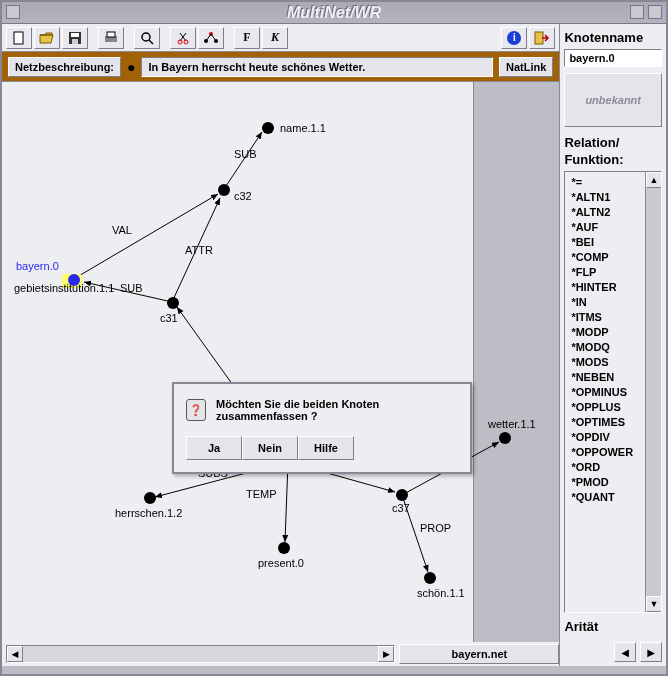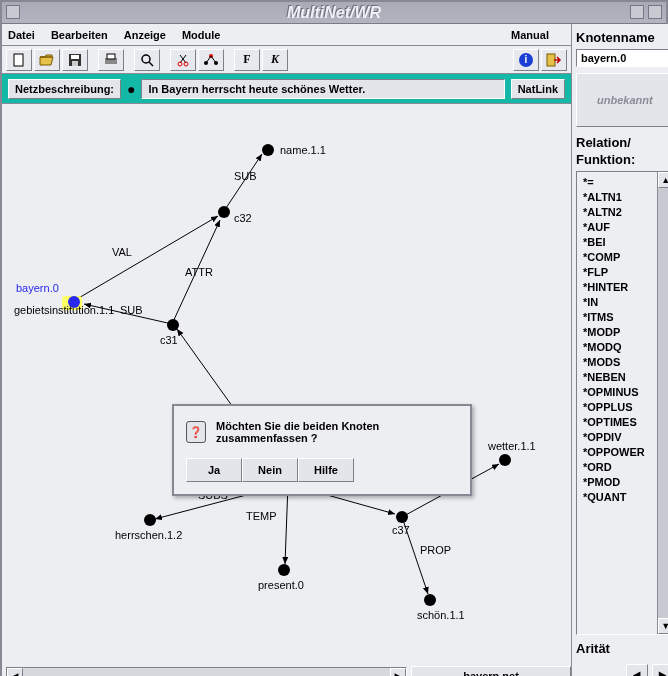--- a/index.html
+++ b/index.html
@@ -52,39 +52,39 @@
     width:26px; height:22px;
     background:#e8e9ee;
     border-top:1px solid #fff; border-left:1px solid #fff;
     border-right:1px solid #7f7f8a; border-bottom:1px solid #7f7f8a;
     display:flex; align-items:center; justify-content:center;
     font-size:12px;
   }
   .tool-sep { width:6px; }
   .descbar {
     display:flex; align-items:center; gap:6px;
-    height:30px; background:#14b8a6;
+    height:30px; background:#a16207;
     border-bottom:1px solid #8a8a96;
     padding:0 6px;
   }
   .raised-label {
     background:#e4e5eb;
     border-top:1px solid #fff; border-left:1px solid #fff;
     border-right:1px solid #7f7f8a; border-bottom:1px solid #7f7f8a;
     padding:3px 6px; font-weight:bold; font-size:11px;
   }
   .desc-input {
     flex:1;
     background:#e4e5eb;
     border-top:1px solid #7f7f8a; border-left:1px solid #7f7f8a;
     border-right:1px solid #fff; border-bottom:1px solid #fff;
     padding:3px 6px; font-weight:bold; font-size:11px;
   }
   .canvas-area {
-    width:570px; height:560px;
+    width:472px; height:560px;
     background:#eceef1;
     position:relative;
     border-right:1px solid #8a8a96;
   }
   .side-panel {
     flex:1; background:#eceef1;
     padding:4px; display:flex; flex-direction:column;
   }
   .side-label { font-weight:bold; font-size:13px; margin:2px 0 4px 0;}
   .node-input {
@@ -173,28 +173,20 @@
 <div class="outer-frame">
   <div class="titlebar">
     <div class="titlebar-btn" style="left:4px"></div>
     <div class="title">MultiNet/WR</div>
     <div class="titlebar-btn" style="right:22px"></div>
     <div class="titlebar-btn" style="right:4px"></div>
   </div>
 
   <div style="display:flex;">
     <div style="width:570px; border-right:1px solid #8a8a96;">
-      <div class="menubar">
-        <div class="menu-item">Datei</div>
-        <div class="menu-item">Bearbeiten</div>
-        <div class="menu-item">Anzeige</div>
-        <div class="menu-item">Module</div>
-        <div class="spacer"></div>
-        <div class="menu-item">Manual</div>
-      </div>
 
       <div class="toolbar">
         <div class="tool-btn">
             <svg width="14" height="14">
               <rect x="2" y="1" width="9" height="12" fill="#fff" stroke="#000"></rect>
             </svg>
           </div>
         <div class="tool-btn">
             <svg width="16" height="14">
               <path d="M1 4h5l1-2h6v2H2z M1 4h13l-2 8H1z" fill="#e6c24a" stroke="#7a5a00"></path>

